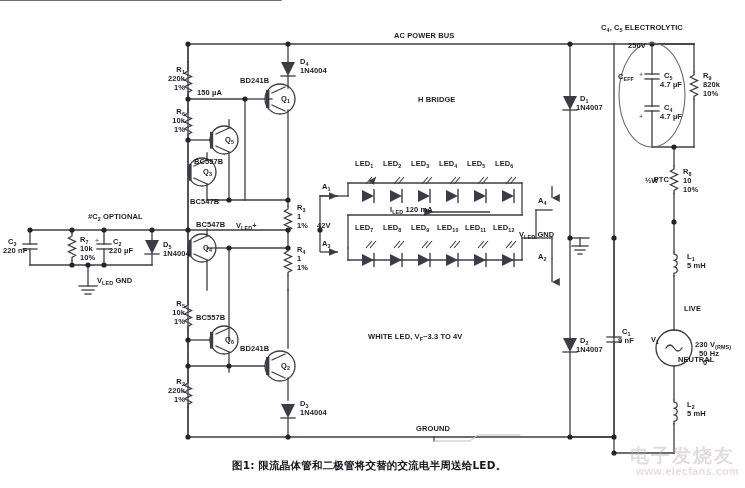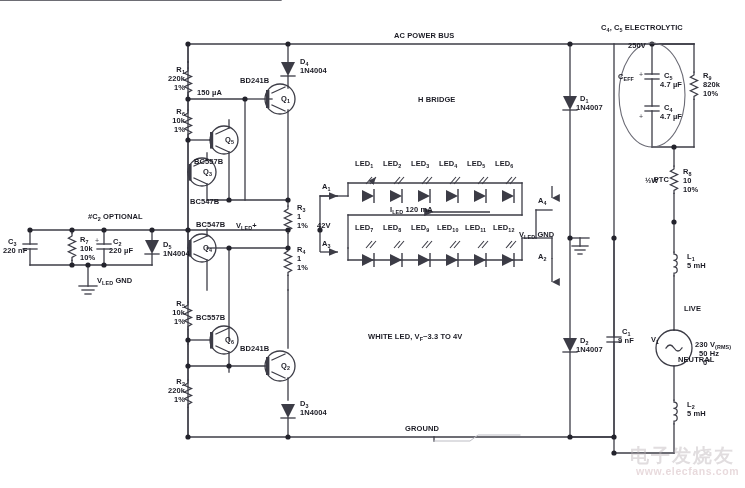--- a/index.html
+++ b/index.html
@@ -414,21 +414,21 @@
 
     <g fill="#3c3c46" font-family="Liberation Sans, sans-serif" font-size="7">
       <text x="639" y="77">+</text>
       <text x="639" y="119">+</text>
       <text x="95" y="243">+</text>
     </g>
   </svg>
 
   <div class="lbl" style="left:394px; top:32px;">AC POWER BUS</div>
   <div class="lbl" style="left:418px; top:96px;">H BRIDGE</div>
-  <div class="lbl" style="left:405px; top:425px;">GROUND</div>
+  <div class="lbl" style="left:416px; top:425px;">GROUND</div>
 
   <div class="lbl" style="left:368px; top:333px;"><span>WHITE LED, V</span><sub>F</sub><span>~3.3 TO 4V</span></div>
 
   <div class="lbl" style="left:165px; top:66px; text-align:right; width:20px;"><span>R</span><sub>1</sub></div>
   <div class="lbl" style="left:160px; top:75px; text-align:right; width:25px;">220k</div>
   <div class="lbl" style="left:160px; top:84px; text-align:right; width:25px;">1%</div>
 
   <div class="lbl" style="left:165px; top:108px; text-align:right; width:20px;"><span>R</span><sub>6</sub></div>
   <div class="lbl" style="left:160px; top:117px; text-align:right; width:25px;">10k</div>
   <div class="lbl" style="left:160px; top:126px; text-align:right; width:25px;">1%</div>
@@ -557,14 +557,15 @@
   <div class="lbl" style="left:678px; top:356px;">NEUTRAL</div>
 
   <div class="lbl" style="left:651px; top:336px;"><span>V</span><sub>1</sub></div>
   <div class="lbl" style="left:695px; top:341px;"><span>230 V</span><sub>(RMS)</sub></div>
   <div class="lbl" style="left:699px; top:350px;">50 Hz</div>
   <div class="lbl" style="left:703px; top:359px;">0°</div>
 
   <div class="wm wm-cn" style="left:630px; top:443px;">电子发烧友</div>
   <div class="wm wm-url" style="left:636px; top:465px;">www.elecfans.com</div>
 
+  <div class="lbl cap zh" style="left:232px; top:461px;">图1: 限流晶体管和二极管将交替的交流电半周送给LED。</div>
 
 </div>
 
 </body></html>

